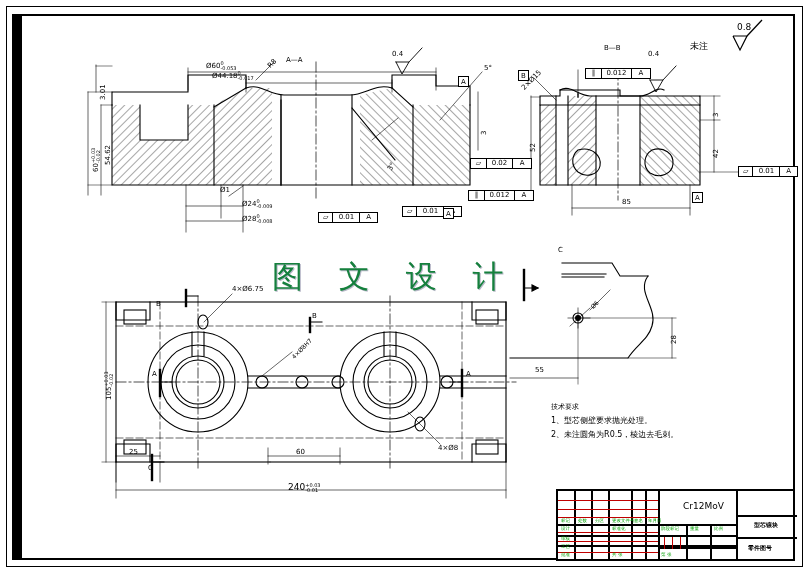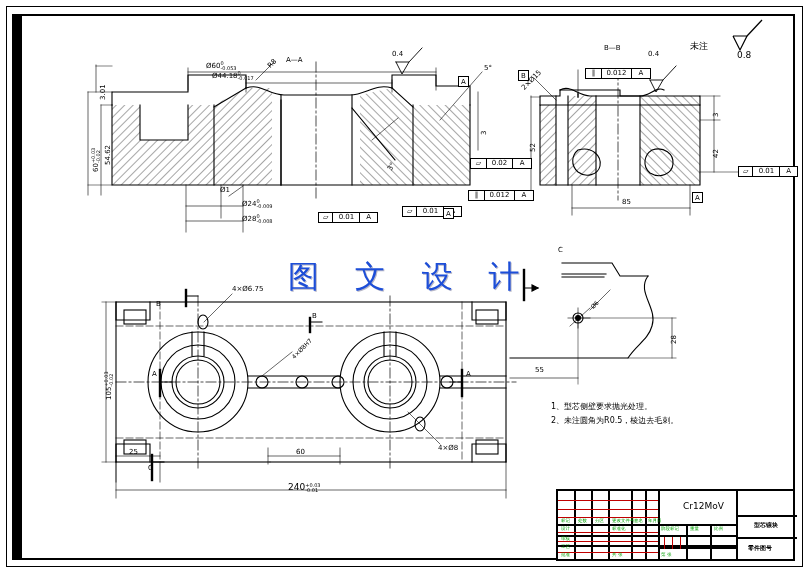--- a/index.html
+++ b/index.html
@@ -30,22 +30,22 @@
   .frame{position:absolute;border:1px solid #000;box-sizing:border-box;
      display:flex;align-items:center;height:11px;background:#fff;}
   .frame>span{border-right:1px solid #000;padding:0 2px;font-size:7px;
      line-height:9px;display:inline-block;height:100%;
      display:flex;align-items:center;justify-content:center;}
   .frame>span:last-child{border-right:none;}
   .dat{position:absolute;border:1px solid #000;width:11px;height:11px;
      display:flex;align-items:center;justify-content:center;font-size:7px;
      background:#fff;box-sizing:border-box;}
 
-  .watermark{position:absolute;left:288px;top:256px;font-size:31px;
-     color:#1d4ed8;letter-spacing:13px;font-family:"DejaVu Serif",serif;
+  .watermark{position:absolute;left:272px;top:256px;font-size:31px;
+     color:#15803d;letter-spacing:13px;font-family:"DejaVu Serif",serif;
      text-shadow:1px 1px 0 #b8b8c8;white-space:nowrap;}
 
   .tech{position:absolute;left:551px;top:400px;font-size:8px;line-height:14px;
      color:#000;white-space:nowrap;font-family:"DejaVu Sans",sans-serif;}
   .tech div{margin:0;}
 
   
   .tb{position:absolute;left:556px;top:489px;width:239px;height:72px;
       border:2px solid #000;box-sizing:border-box;background:#fff;}
   .tbl{position:absolute;background:#000;}
@@ -62,21 +62,21 @@
 <body>
 
 <div id="sheet">
 
   <div class="border-outer"></div>
   <div class="bind-strip"></div>
   <div class="border-inner"></div>
 
 
   <div class="txt d9" style="left:690px;top:40px;">未注</div>
-  <div class="txt d9" style="left:737px;top:22px;margin-top:28px;">0.8</div>
+  <div class="txt d9" style="left:737px;top:22px;">0.8</div>
   <svg width="811" height="575">
     <polyline points="733,36 747,36 740,50 733,36" fill="none" stroke="#000" stroke-width="1.2"></polyline>
     <line x1="747" y1="36" x2="762" y2="20" stroke="#000" stroke-width="1.2"></line>
   </svg>
 
   <svg width="811" height="575">
     <defs>
       <pattern id="hatchR" width="6" height="6" patternUnits="userSpaceOnUse" patternTransform="rotate(45)">
         <line x1="0" y1="0" x2="0" y2="6" stroke="#000" stroke-width="0.7"></line>
       </pattern>
@@ -369,20 +369,21 @@
     <span style="width:16px">A</span>
   </div>
   <div class="dat" style="left:458px;top:76px;">A</div>
   <div class="dat" style="left:443px;top:208px;">A</div>
   <div class="dat" style="left:692px;top:192px;">A</div>
   <div class="dat" style="left:518px;top:70px;">B</div>
 
   <div class="watermark">图 文 设 计</div>
 
   <div class="tech">
+    <div style="font-size:7px;">技术要求</div>
     <div>1、型芯侧壁要求抛光处理。</div>
     <div>2、未注圆角为R0.5，棱边去毛刺。</div>
   </div>
 
   <div class="tb">
 
     <div class="tbl" style="left:0;top:33px;width:180px;height:2px;"></div>
     <div class="tbl" style="left:0;top:44px;width:180px;height:2px;"></div>
     <div class="tbl" style="left:0;top:54px;width:180px;height:2px;"></div>
     <div class="tbl" style="left:180px;top:24px;width:59px;height:2px;"></div>

